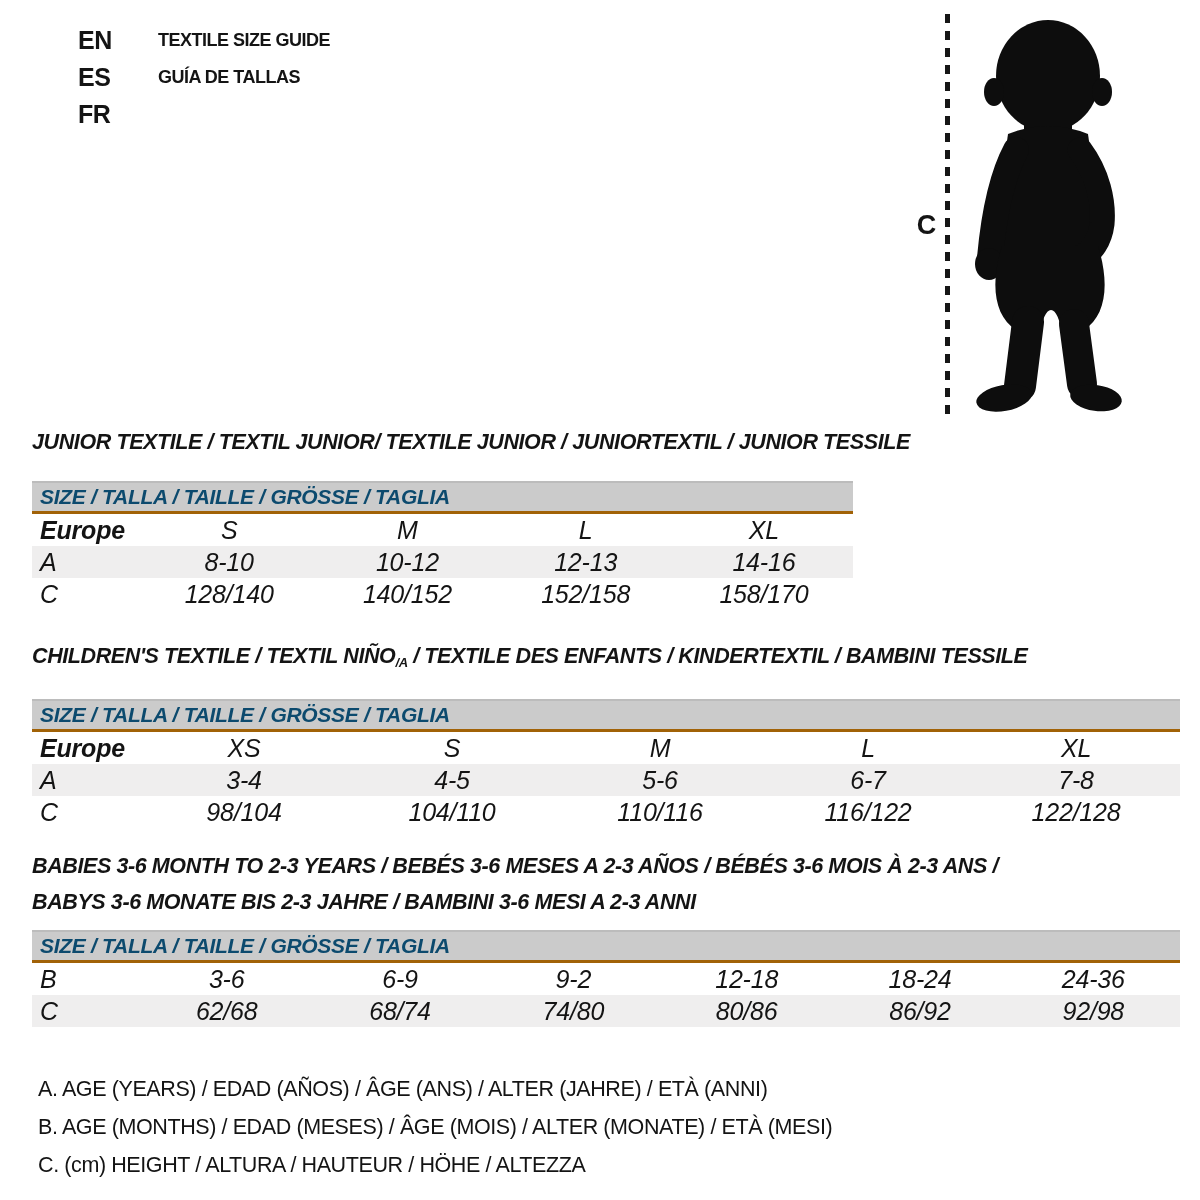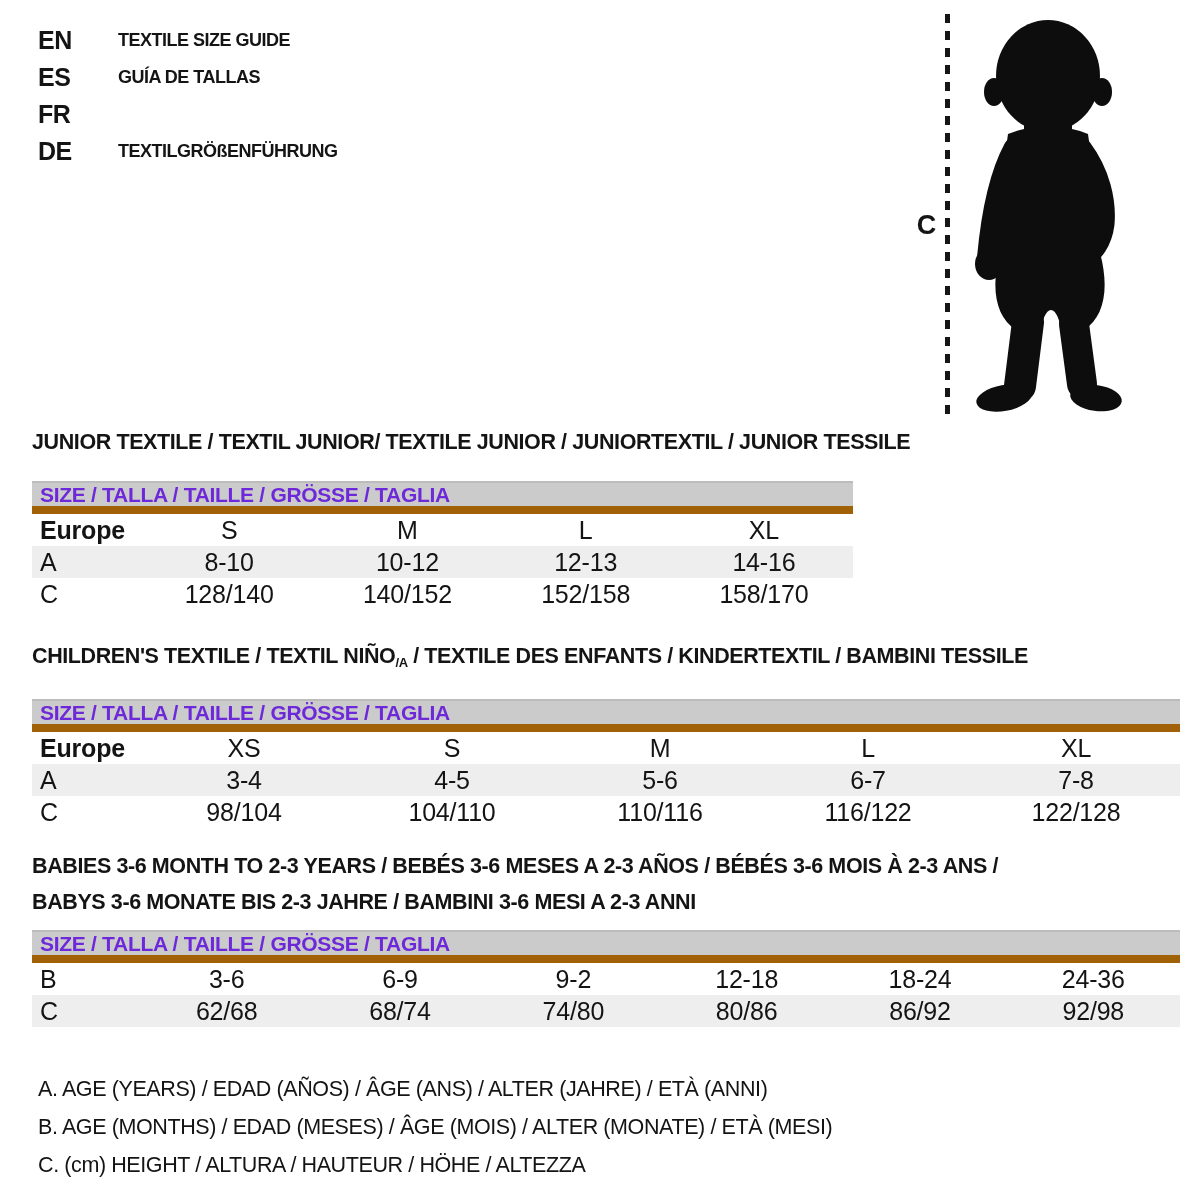--- a/index.html
+++ b/index.html
@@ -7,43 +7,43 @@
     width:1200px;height:1200px;position:relative;overflow:hidden;
     background:#ffffff;color:#141414;
     font-family:"Liberation Sans", sans-serif;
     letter-spacing:-0.2px;
   }
   .abs{position:absolute;}
 
   
   .lang-block{left:38px;top:22px;}
   .lang-row{display:flex;height:37px;align-items:center;}
-  .lang-code{width:80px;font-size:25px;font-weight:700;letter-spacing:-0.5px;}
+  .lang-code{width:80px;font-size:25px;font-weight:700;letter-spacing:-0.5px;margin-left:40px;}
   .lang-label{font-size:18px;font-weight:700;letter-spacing:-0.5px;white-space:nowrap;}
 
   
   .dash-line{left:945px;top:14px;width:5px;height:404px;
     background:repeating-linear-gradient(to bottom,#161616 0 9px,transparent 9px 17px);}
   .c-label{left:898px;top:210px;width:38px;text-align:right;font-size:27px;font-weight:700;}
   .figure-svg{left:956px;top:12px;}
 
   
-  .section{box-sizing:border-box;}
+  .section{box-sizing:border-box;font-style:italic;}
   .section-title{font-size:21.5px;font-weight:700;letter-spacing:-0.4px;white-space:nowrap;line-height:24px;}
   .title-sub{font-size:13px;font-weight:700;vertical-align:-4px;}
   #junior{left:32px;top:430px;width:821px;}
   #children{left:32px;top:644px;width:1148px;}
   #babies{left:32px;top:848px;width:1148px;}
   #junior .size-bar{margin-top:27px;}
   #children .size-bar{margin-top:24px;}
   #babies .size-bar{margin-top:10px;}
 
-  .size-bar{height:33px;background:#cbcbcb;border-top:2px solid #bcbcbc;border-bottom:8px solid #a16207;
+  .size-bar{height:33px;background:#cbcbcb;border-top:2px solid #bcbcbc;border-bottom:3px solid #a16207;
     box-sizing:border-box;display:flex;align-items:center;padding-left:8px;
-    color:#6d28d9;font-size:21px;font-weight:700;letter-spacing:-0.3px;}
+    color:#0c4a6e;font-size:21px;font-weight:700;letter-spacing:-0.3px;}
 
   .trow{display:flex;height:32px;align-items:center;font-size:25px;}
   .trow.shade{background:#efeeee;}
   .cell-label{width:108px;padding-left:8px;box-sizing:border-box;}
   .cell-label.bold{font-weight:700;}
   .cell-val{flex:1;text-align:center;}
 
   
   #legend{left:38px;top:1070px;}
   .legend-line{font-size:21.5px;font-weight:400;line-height:38px;letter-spacing:-0.4px;white-space:nowrap;}
@@ -55,24 +55,20 @@
   <div class="lang-row">
     <span class="lang-code">EN</span>
     <span class="lang-label">TEXTILE SIZE GUIDE</span>
   </div>
   <div class="lang-row">
     <span class="lang-code">ES</span>
     <span class="lang-label">GUÍA DE TALLAS</span>
   </div>
   <div class="lang-row">
     <span class="lang-code">FR</span>
-  </div>
-  <div class="lang-row">
-    <span class="lang-code">DE</span>
-    <span class="lang-label">TEXTILGRÖßENFÜHRUNG</span>
   </div>
 </div>
 
 <div class="abs c-label">C</div>
 <div class="abs dash-line"></div>
 
 <svg class="abs figure-svg" width="190" height="410" viewBox="0 0 190 410" aria-hidden="true">
   <g fill="#0d0d0d" stroke="none">
     <ellipse cx="92" cy="64" rx="52" ry="56"></ellipse>
     <ellipse cx="38" cy="80" rx="10" ry="14"></ellipse>

